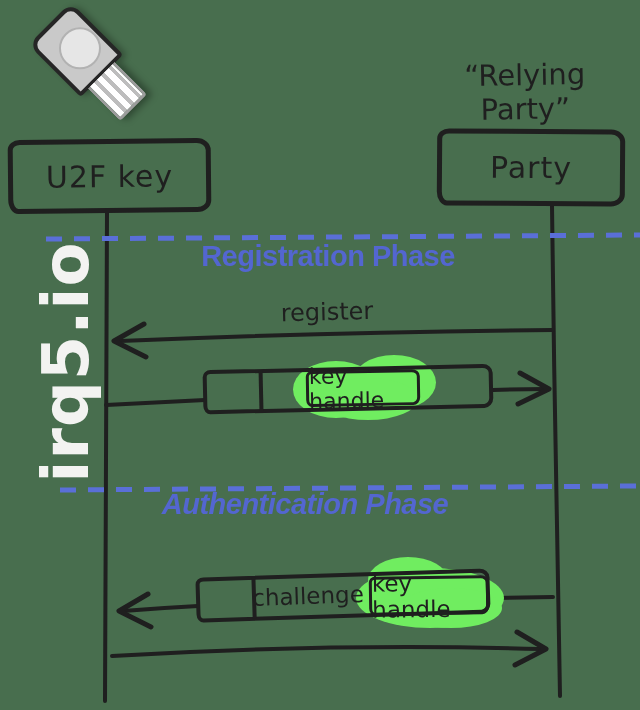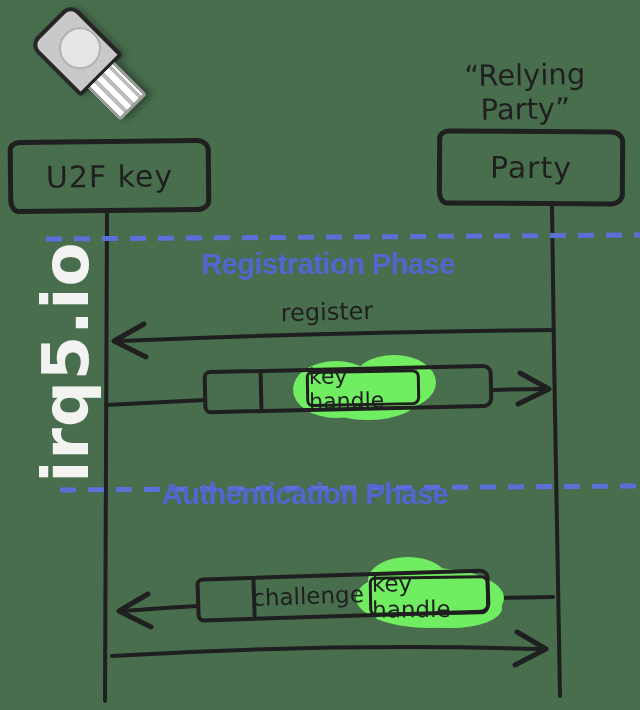--- a/index.html
+++ b/index.html
@@ -50,22 +50,22 @@
   }
   .u2f-box{left:8px;top:139px;width:203px;height:74px;transform:rotate(-.6deg);}
   .server-box{left:437px;top:129px;width:188px;height:77px;transform:rotate(.4deg);}
 
   .annotation{left:418px;top:58px;width:214px;text-align:center;font-size:29px;z-index:2;transform:rotate(-1deg);}
 
   .phase-title{
     font-family:"Liberation Sans",sans-serif;font-weight:bold;font-size:29px;
     color:var(--accent);text-align:center;z-index:2;letter-spacing:-.5px;
   }
-  .reg-title{left:178px;top:248px;width:300px;}
-  .auth-title{left:155px;top:478px;width:300px;}
+  .reg-title{left:178px;top:240px;width:300px;}
+  .auth-title{left:155px;top:488px;width:300px;font-style:italic;}
 
   .msg-label{text-align:center;z-index:5;}
   .register-label{left:272px;top:298px;width:110px;font-size:24px;transform:rotate(-1.5deg);}
 
   
   .msg-box{border:4px solid var(--ink);background:transparent;z-index:4;
     border-radius:8px 10px 9px 7px / 7px 9px 10px 8px;}
   .reg-msg-box{left:203px;top:367px;width:290px;height:44px;transform:rotate(-1.3deg);}
   .auth-msg-box{left:196px;top:573px;width:294px;height:45px;transform:rotate(-1.8deg);}
   .msg-divider{position:absolute;left:52px;top:-2px;bottom:-2px;width:4px;background:var(--ink);}

